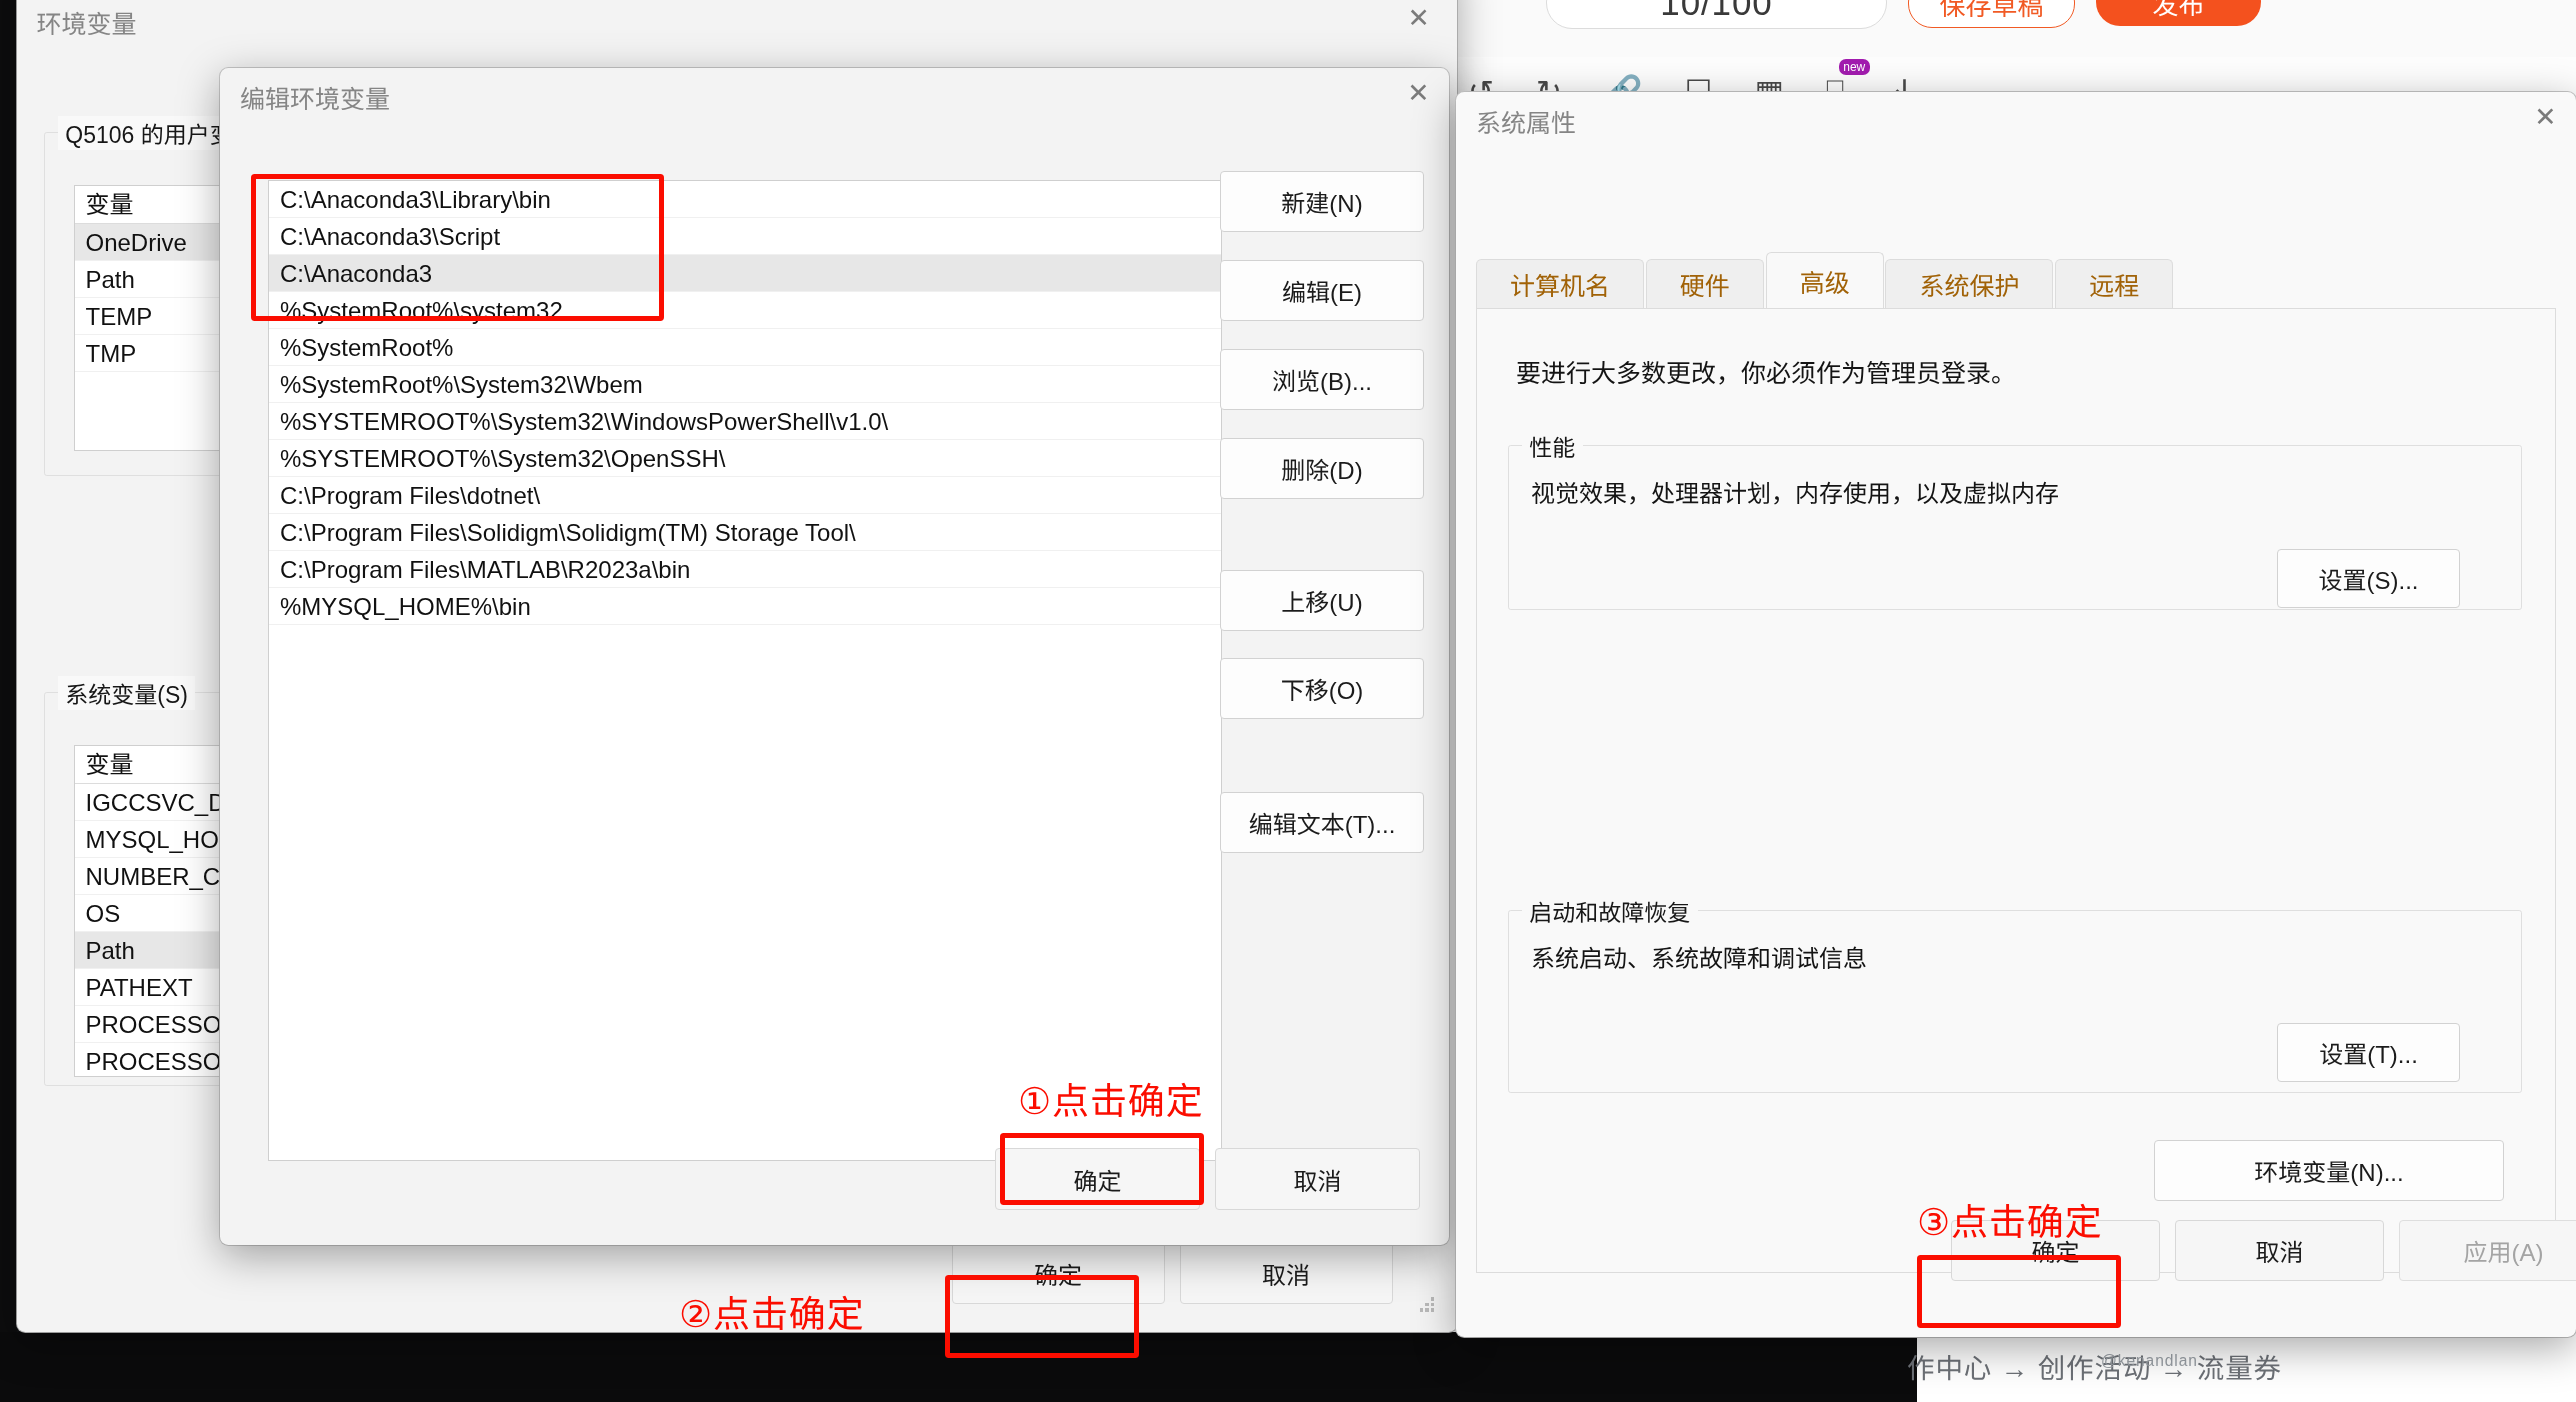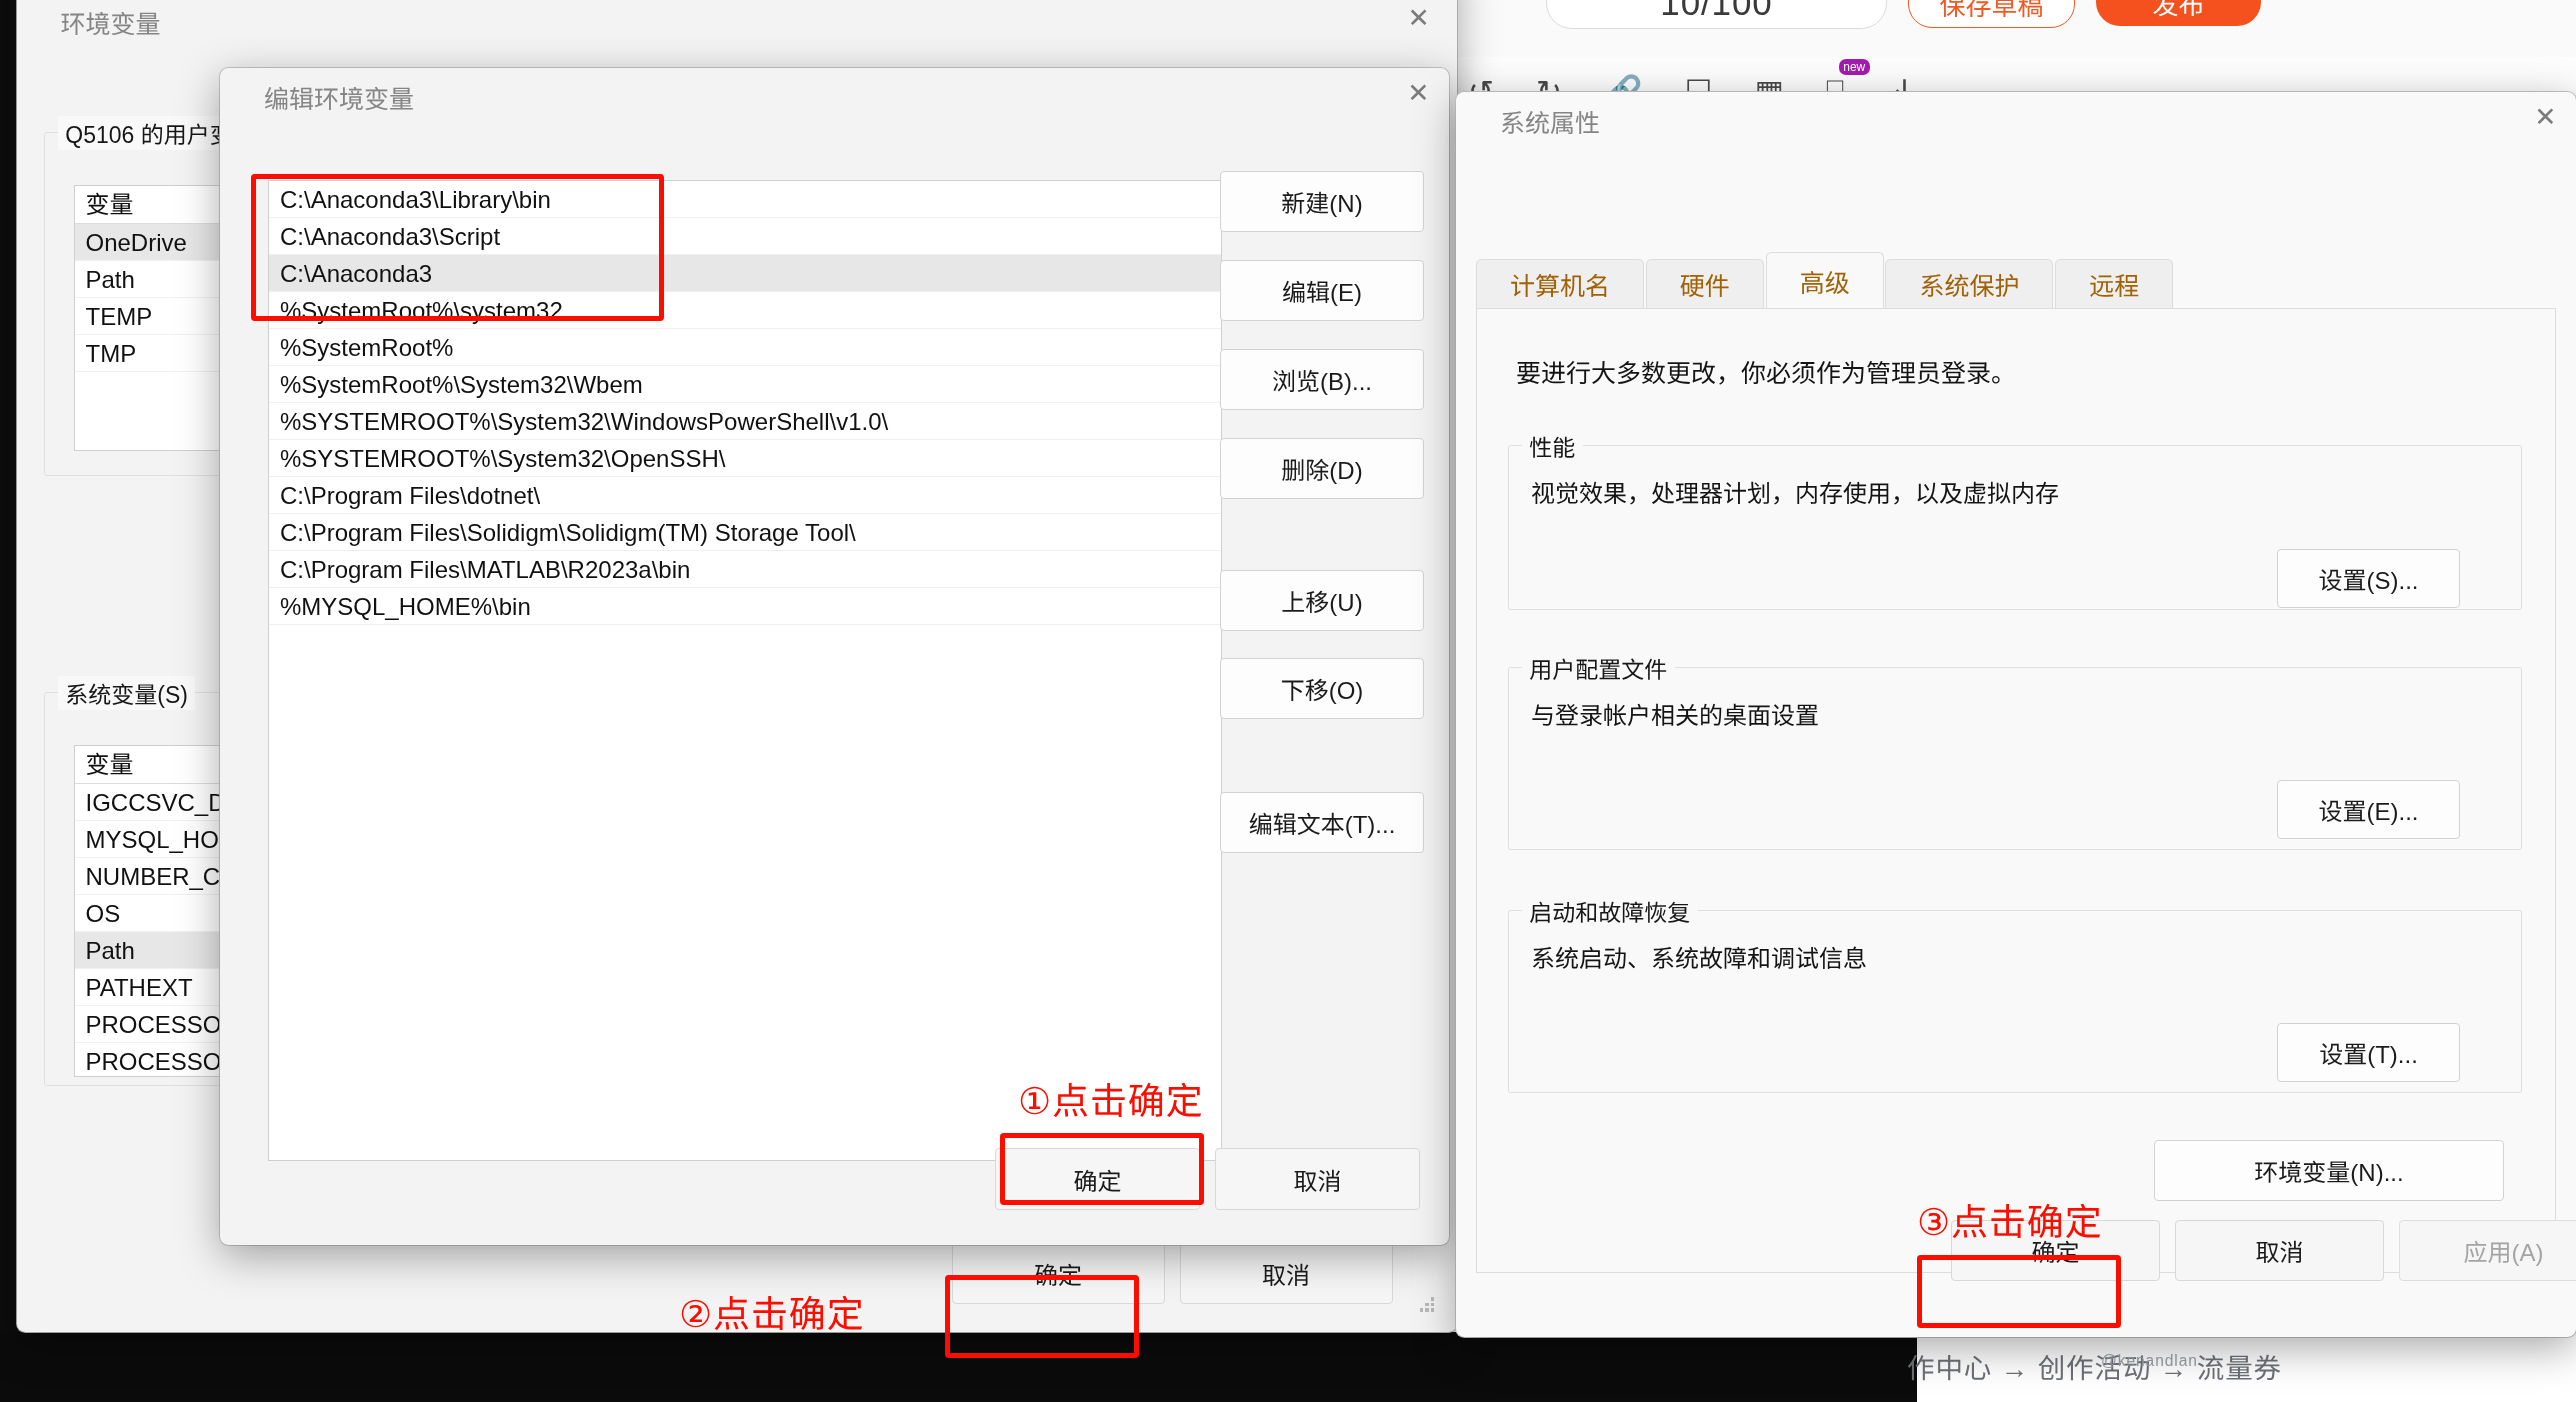--- a/index.html
+++ b/index.html
@@ -28,21 +28,21 @@
   
   #strip-left{position:absolute;left:0;top:0;width:16.5px;height:1402px;background:#0d0d0e;}
   #strip-bottom{position:absolute;left:0;top:1332px;width:1917px;height:71px;background:#0b0b0c;}
   #watermark{position:absolute;left:1907px;top:1346px;font-size:27.5px;color:#6d7177;white-space:nowrap;letter-spacing:0.9px;}
   #watermark .wm-sub{position:absolute;left:194px;top:5.5px;font-size:15.6px;color:#9aa0a6;}
 
   
   .win{position:absolute;background:#f3f3f3;border-radius:8.3px;
     box-shadow:0 11px 42px rgba(0,0,0,.34),0 0 0 0.9px #c8c8c8;overflow:hidden;}
   .win-title{position:absolute;left:0;top:0;width:100%;height:51px;}
-  .win-title .cap{position:absolute;left:20px;top:11px;font-size:25px;color:#858585;margin-left:24px;}
+  .win-title .cap{position:absolute;left:20px;top:11px;font-size:25px;color:#858585;}
   .win-close{position:absolute;right:0;top:0;width:61px;height:48px;display:flex;align-items:center;justify-content:center;
     color:#7b7b7b;font-size:26.6px;font-family:"DejaVu Sans",sans-serif;cursor:default;}
 
   
   .grip{position:absolute;width:20px;height:20px;}
   .grip i{position:absolute;width:3.7px;height:3.7px;background:#b9b9b9;display:block;}
 
   
   .btn{background:#fdfdfd;border:0.9px solid #d2d2d2;border-radius:4px;color:#1b1b1b;font-size:24px;
     display:flex;align-items:center;justify-content:center;cursor:default;box-sizing:border-box;}
@@ -202,25 +202,20 @@
 
   <div id="tabpane">
     <div style="position:absolute;left:39px;top:44px;font-size:25px;color:#141414;white-space:nowrap;">要进行大多数更改，你必须作为管理员登录。</div>
 
     <div class="grp" style="left:31px;top:136px;width:1014px;height:165px;">
       <div class="lbl">性能</div>
       <div style="position:absolute;left:22px;top:27.5px;font-size:24px;color:#141414;white-space:nowrap;">视觉效果，处理器计划，内存使用，以及虚拟内存</div>
       <div class="btn" style="position:absolute;left:768px;top:103px;width:183px;height:59px;">设置(S)...</div>
     </div>
 
-    <div class="grp" style="left:31px;top:358px;width:1014px;height:183px;">
-      <div class="lbl">用户配置文件</div>
-      <div style="position:absolute;left:22px;top:27.5px;font-size:24px;color:#141414;white-space:nowrap;">与登录帐户相关的桌面设置</div>
-      <div class="btn" style="position:absolute;left:768px;top:112px;width:183px;height:59px;">设置(E)...</div>
-    </div>
 
     <div class="grp" style="left:31px;top:601px;width:1014px;height:183px;padding-left:30px;">
       <div class="lbl">启动和故障恢复</div>
       <div style="position:absolute;left:22px;top:27.5px;font-size:24px;color:#141414;white-space:nowrap;">系统启动、系统故障和调试信息</div>
       <div class="btn" style="position:absolute;left:768px;top:112px;width:183px;height:59px;">设置(T)...</div>
     </div>
 
     <div class="btn" style="position:absolute;left:677px;top:831px;width:350px;height:61px;">环境变量(N)...</div>
   </div>
 

